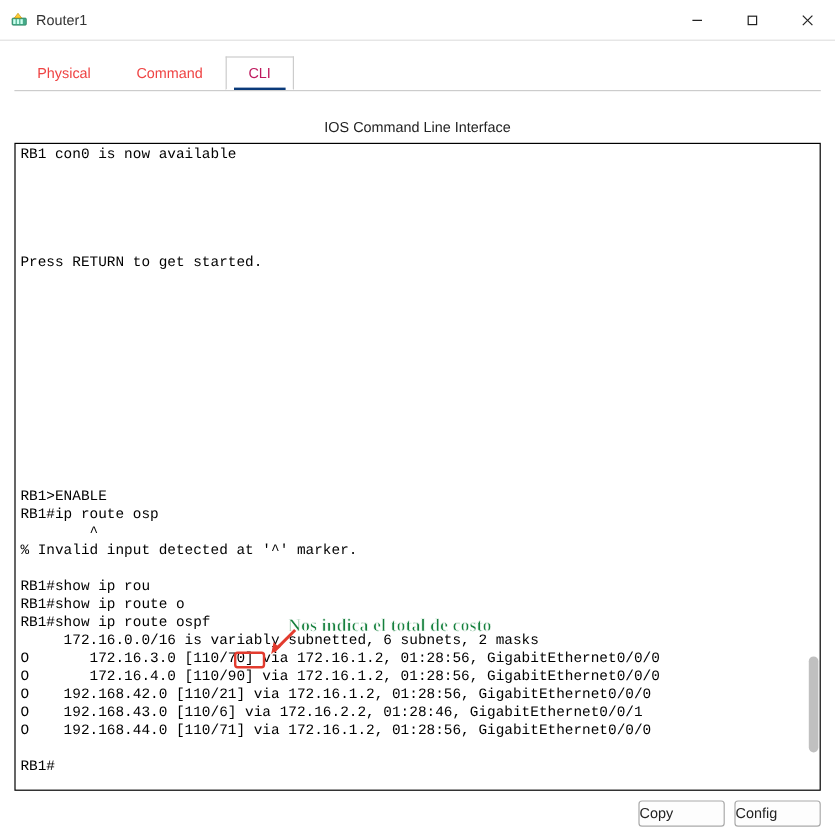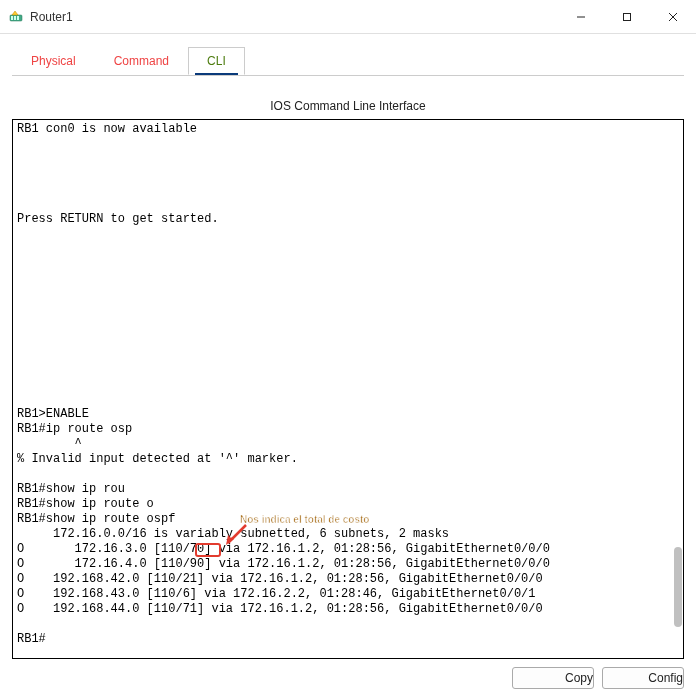--- a/index.html
+++ b/index.html
@@ -62,21 +62,21 @@
       cursor: pointer;
       border: 1px solid transparent;
       border-bottom: none;
       background: #fff;
       position: relative;
     }
     .tab.active {
       border: 1px solid #ccc;
       border-bottom: 1px solid #fff;
       border-top: 1px solid #ccc;
-      color: #4d7c0f;
+      color: #be185d;
     }
     .tab.active::after {
       content: "";
       position: absolute;
       left: 6px;
       right: 6px;
       bottom: -1px;
       border-bottom: 2px solid #0a3a7a;
     }
     .cli-header {
@@ -121,23 +121,23 @@
       display: flex;
       justify-content: flex-end;
       gap: 8px;
       margin-top: 8px;
     }
     .cli-btn {
       border: 1px solid #aaa;
       border-radius: 3px;
       background: #fdfdfd;
       padding: 3px 0;
-      width: 82px;
-      font-size: 12px;
-      text-align: right;
+      width: 72px;
+      font-size: 12px;
+      text-align: left;
       cursor: pointer;
       color: #222;
     }
     .top-opt {
       display: flex;
       align-items: center;
       gap: 6px;
       padding: 10px 12px 0 12px;
       font-size: 12px;
       color: #222;
@@ -145,24 +145,24 @@
     .checkbox {
       width: 14px;
       height: 14px;
       border: 1px solid #666;
       border-radius: 3px;
       display: inline-block;
       cursor: pointer;
     }
     .annotation {
       position: absolute;
-      font-family: Liberation Sans, sans-serif;
+      font-family: Liberation Serif, serif;
       font-weight: 700;
-      font-size: 10px;
-      color: #a16207;
+      font-size: 15px;
+      color: #15803d;
       -webkit-text-stroke: 0.6px #fff;
       text-shadow: 1px 0 #fff, -1px 0 #fff, 0 1px #fff, 0 -1px #fff;
       pointer-events: none;
     }
     .annotation-box {
       position: absolute;
       border: 2px solid #e23b2e;
       border-radius: 3px;
       pointer-events: none;
     }

